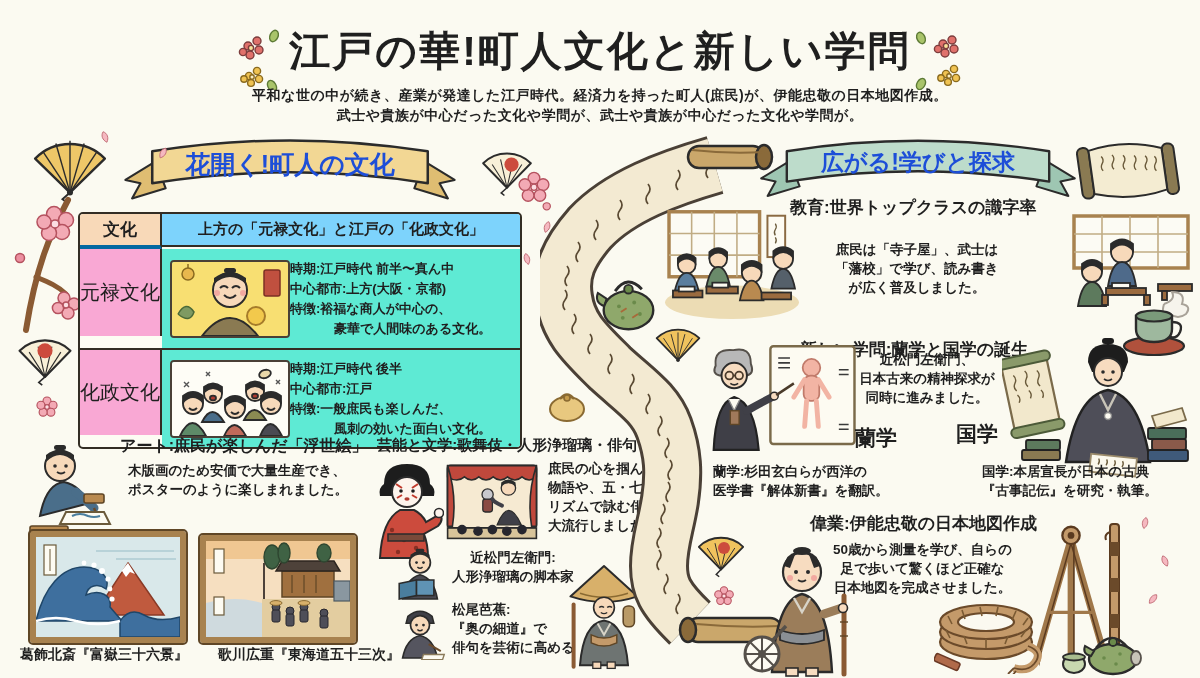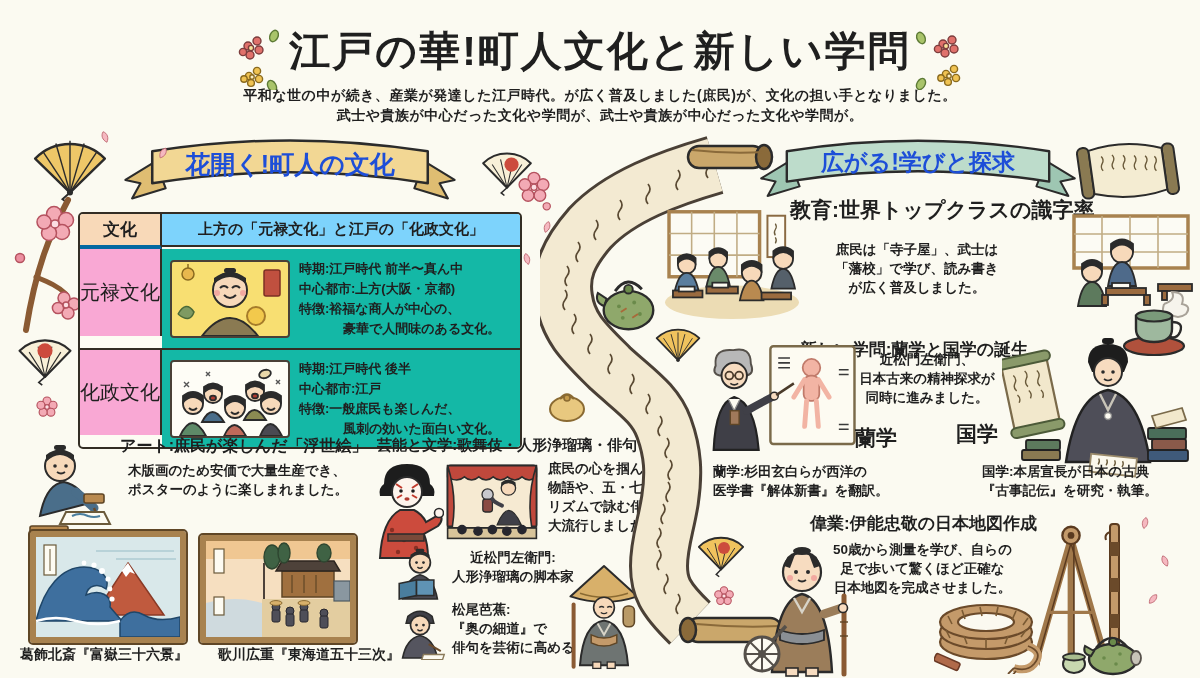--- a/index.html
+++ b/index.html
@@ -13,21 +13,21 @@
   .banner-label{position:absolute;width:100%;text-align:center;font-weight:900;color:#1d4ed8;}
   .tbl{position:absolute;left:78px;top:212px;width:440px;border:2.5px solid #332d24;border-radius:5px;
     display:grid;grid-template-columns:82px 1fr;background:#fdfcf3;overflow:hidden;}
   .tbl .hdr1{background:#f8d9b8;border-bottom:4px solid #0369a1;border-right:2px solid #332d24;
     display:flex;align-items:center;justify-content:center;font-weight:900;font-size:17px;height:31px;}
   .tbl .hdr2{background:#7dd3fc;border-bottom:2px solid #332d24;display:flex;align-items:center;
     justify-content:center;font-weight:900;font-size:15px;height:31px;text-align:right;}
   .tbl .lbl{background:#f9a8d4;border-right:2px solid #332d24;display:flex;align-items:center;
     justify-content:center;font-weight:400;font-size:20px;}
   .tbl .lbl.sep{border-top:2px solid #332d24;}
-  .tbl .cell{display:flex;align-items:center;gap:9px;padding:6px 6px 6px 8px;background:#14b8a6;}
+  .tbl .cell{display:flex;align-items:center;gap:0;padding:6px 6px 6px 8px;background:#5eead4;}
   .tbl .cell.sep{border-top:2px solid #332d24;}
   .imgbox{width:116px;height:74px;border:2px solid #4a4036;border-radius:4px;overflow:hidden;flex:none;}
   .rowtxt{font-size:13px;font-weight:800;line-height:20px;white-space:nowrap;}
   .rowtxt .indent{padding-left:44px;}
   .sechead{font-weight:900;font-size:15.5px;white-space:nowrap;}
   .btext{font-weight:800;font-size:13.5px;line-height:19px;white-space:nowrap;}
   .btext.ctr{text-align:center;}
   .caption{font-weight:900;font-size:14px;white-space:nowrap;}
   .frame{position:absolute;border:6px solid #a8824f;outline:2px solid #5f4626;border-radius:3px;
     box-shadow:inset 0 0 0 2px #5f4626;background:#fff;}
@@ -73,21 +73,21 @@
           <circle cx="49" cy="41" r="3.6" fill="#f0c352"></circle>
           <circle cx="51" cy="50" r="3.6" fill="#f0c352"></circle>
           <circle cx="43" cy="54" r="3.4" fill="#f0c352"></circle>
           <circle cx="36" cy="50" r="3.2" fill="#f0c352"></circle>
           <circle cx="44" cy="48" r="2.2" fill="#fbeec2"></circle>
         </g>
       <ellipse cx="16" cy="56" rx="4" ry="6" fill="#a9c46a" stroke="#5d7a36" transform="rotate(30 16 56)"></ellipse>
     </g>
   </svg>
   <div class="abs ttl" style="left:0;top:24px;width:1200px;">江戸の華!町人文化と新しい学問</div>
-  <div class="abs sub" style="left:0;top:87px;width:1200px;">平和な世の中が続き、産業が発達した江戸時代。が広く普及しました(庶民)が、文化の担い手となりました。</div>
+  <div class="abs sub" style="left:0;top:87px;width:1200px;">平和な世の中が続き、産業が発達した江戸時代。経済力を持った町人(庶民)が、伊能忠敬の日本地図作成。</div>
   <div class="abs sub" style="left:0;top:107px;width:1200px;">武士や貴族が中心だった文化や学問が、武士や貴族が中心だった文化や学問が。</div>
 
   <svg class="abs" style="left:26px;top:136px" width="88" height="66" viewBox="0 0 90 70">
     <path d="M45,60 L8,24 A52,52 0 0 1 82,24 Z" fill="#eec768" stroke="#2b2b2b" stroke-width="2.5" stroke-linejoin="round"></path>
     <g stroke="#2b2b2b" stroke-width="1.5">
         <line x1="45" y1="60" x2="16" y2="16"></line>
         <line x1="45" y1="60" x2="30" y2="8"></line>
         <line x1="45" y1="60" x2="45" y2="5"></line>
         <line x1="45" y1="60" x2="60" y2="8"></line>
         <line x1="45" y1="60" x2="74" y2="16"></line>
@@ -531,21 +531,21 @@
       <circle cx="124" cy="62" r="10" fill="#f7d9ba"></circle>
         <path d="M114,60 Q124,50 134,60 l0,-6 Q124,46 114,54 Z" fill="#2b2b2b"></path>
         <path d="M112,92 Q116,72 124,72 Q132,72 136,92 Z" fill="#55606a"></path>
       <rect x="12" y="94" width="30" height="7" fill="#9b6b3f"></rect>
         <rect x="46" y="90" width="32" height="7" fill="#9b6b3f"></rect>
         <rect x="102" y="96" width="30" height="7" fill="#9b6b3f"></rect>
       <rect x="18" y="90" width="16" height="5" fill="#fdfbf2"></rect>
         <rect x="52" y="86" width="16" height="5" fill="#fdfbf2"></rect>
     </g>
   </svg>
-  <div class="abs sechead" style="left:790px;top:196px;font-size:21px;">教育:世界トップクラスの識字率</div>
+  <div class="abs sechead" style="left:790px;top:196px;font-size:17px;">教育:世界トップクラスの識字率</div>
   <div class="abs btext ctr" style="left:812px;top:240px;width:210px;">
     <div>庶民は「寺子屋」、武士は</div>
     <div>「藩校」で学び、読み書き</div>
     <div>が広く普及しました。</div>
   </div>
   <svg class="abs" style="left:1062px;top:206px" width="138" height="122" viewBox="0 0 138 122">
     <rect x="12" y="10" width="114" height="52" fill="#fcfbf4" stroke="#a8824f" stroke-width="3.5"></rect>
     <g stroke="#c0ac84" stroke-width="1.6">
         <line x1="40" y1="10" x2="40" y2="62"></line>
         <line x1="68" y1="10" x2="68" y2="62"></line>

